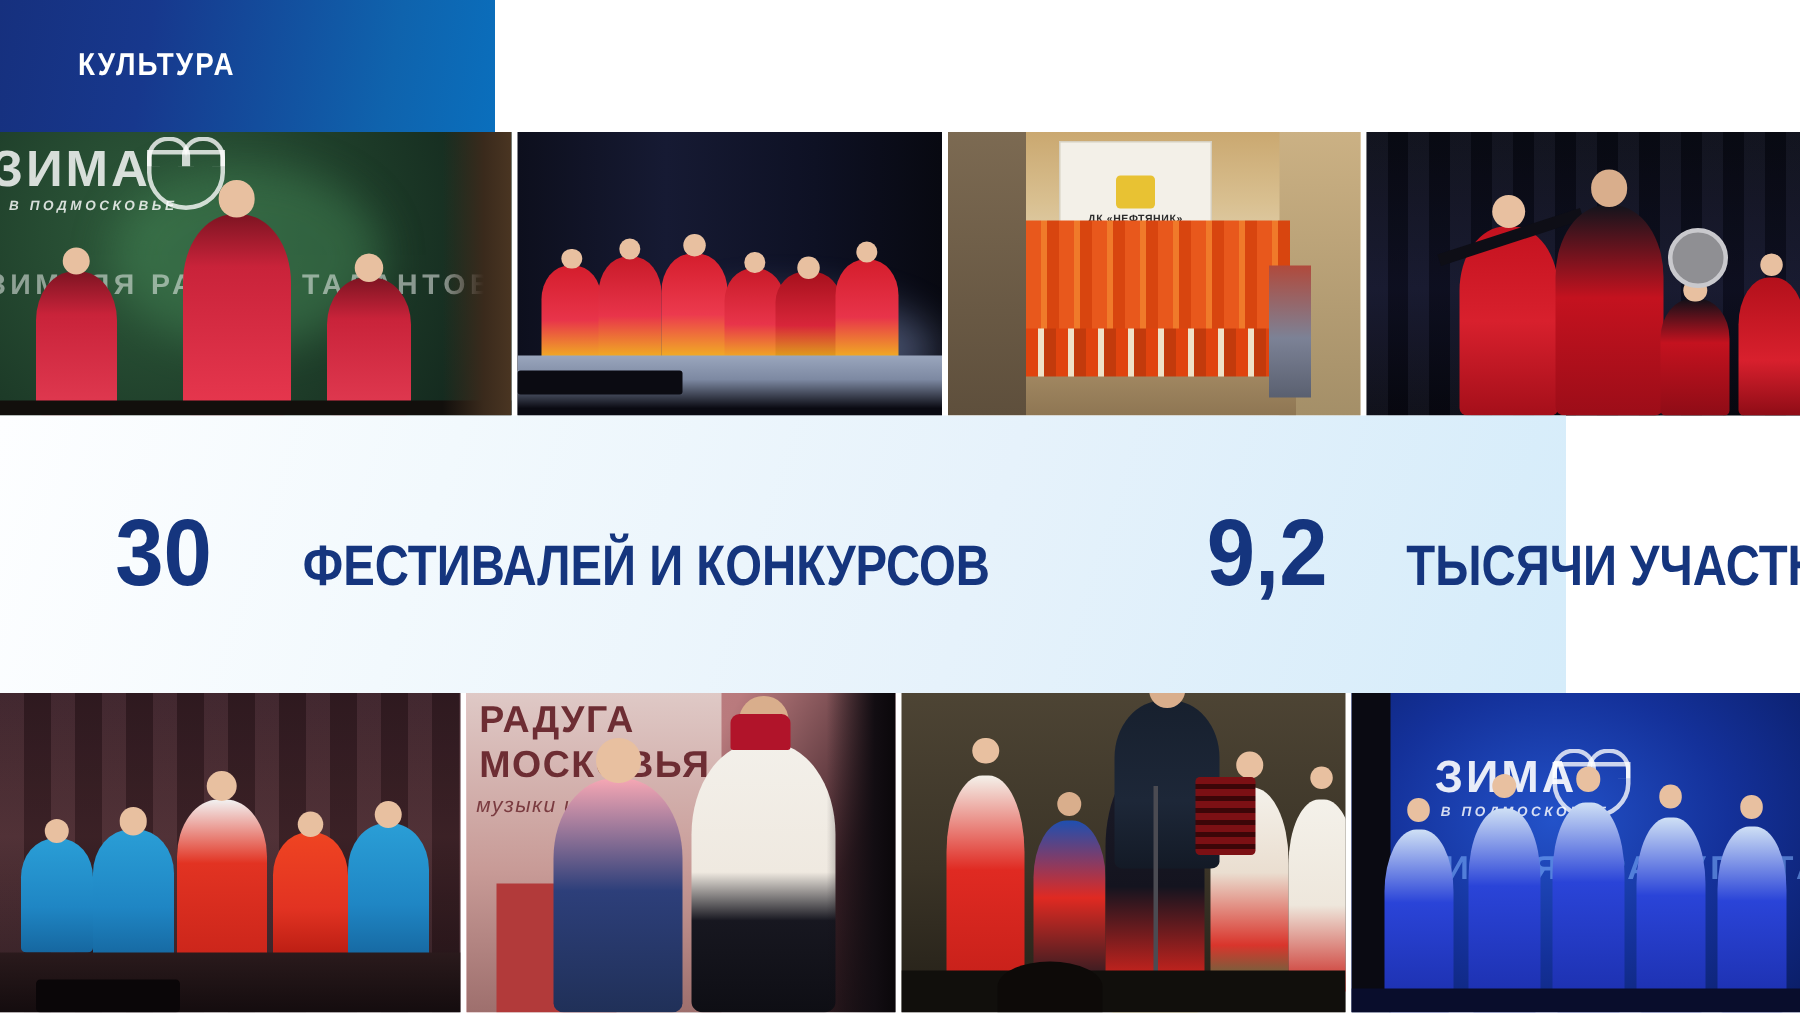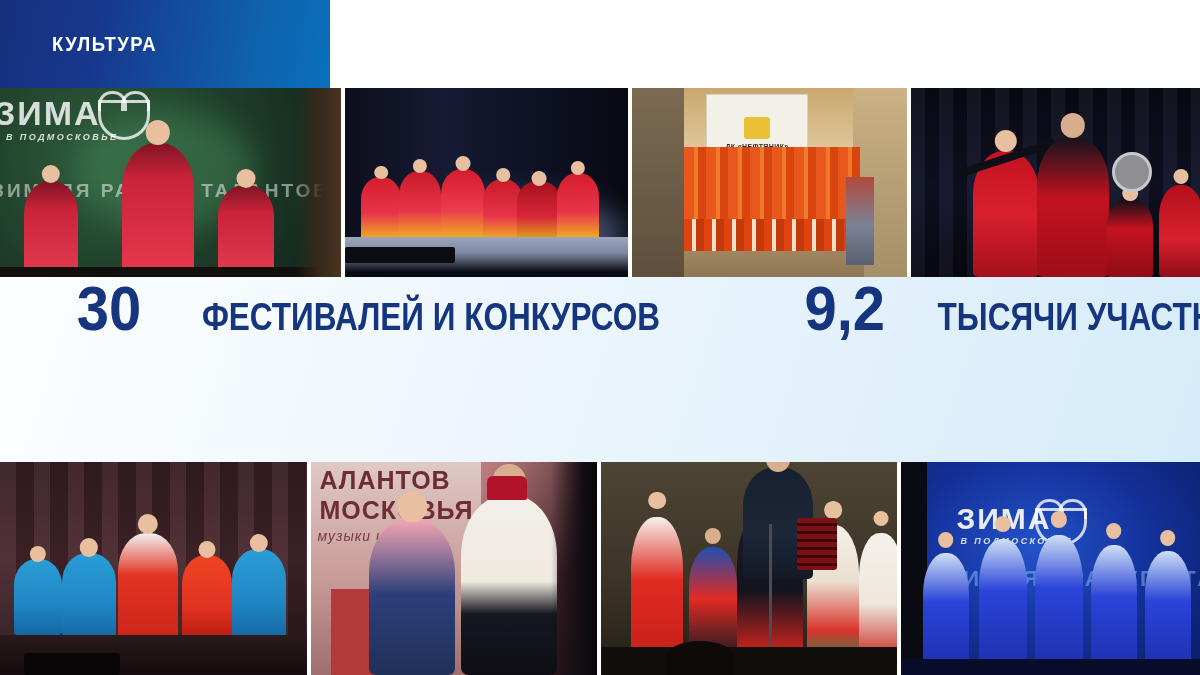--- a/index.html
+++ b/index.html
@@ -69,23 +69,23 @@
 
   .bk-text{position:absolute;color:rgba(255,255,255,.82);font-weight:700;
      font-family:"Liberation Sans Narrow","Liberation Sans",sans-serif;letter-spacing:1px;
      white-space:nowrap;pointer-events:none;}
   .bk-sub{font-size:9px;letter-spacing:2.4px;font-weight:700;font-style:italic;}
   .heart{position:absolute;border:3px solid rgba(255,255,255,.78);}
   .heart i{display:block;}
 
   
   .stats{
-    position:absolute;left:0;top:277px;width:1200px;height:185px;
+    position:absolute;left:0;top:277px;width:1044px;height:185px;
     background:linear-gradient(108deg,#fdfeff 0%,#f2f9fd 28%,#e6f2fb 62%,#d5ecfa 100%);
-    display:flex;
+    display:flex;align-items:center;
   }
   .stat{display:flex;align-items:baseline;white-space:nowrap;}
   .stat-1{margin-left:74px;}
   .stat-2{margin-left:94px;}
   .stat-num{
     color:#15357e;font-size:63px;font-weight:700;line-height:1;
     font-family:"Liberation Sans Narrow","Liberation Sans",sans-serif;
     transform:scaleX(0.92);transform-origin:left baseline;
   }
   .stat-txt{
@@ -184,21 +184,21 @@
       <div class="fig" style="left:118px;bottom:30px;width:60px;height:112px;background:linear-gradient(180deg,#f2f2f2 0%,#e23322 38%,#c9241a 100%);"></div>
       <div class="fig" style="left:182px;bottom:36px;width:50px;height:84px;background:linear-gradient(180deg,#ef4422 0%,#e23322 60%,#b81c12 100%);"></div>
       <div class="fig" style="left:232px;bottom:36px;width:54px;height:90px;background:linear-gradient(180deg,#2a9ed6 0%,#1f86c4 60%,#1667a0 100%);"></div>
       <div class="fig" style="left:14px;bottom:40px;width:48px;height:76px;background:linear-gradient(180deg,#2a9ed6 0%,#1f86c4 60%,#1667a0 100%);"></div>
       <div class="floor" style="height:40px;background:linear-gradient(180deg,#2a1a1c 0%,#140c0e 100%);"></div>
       <div style="position:absolute;left:24px;bottom:0;width:96px;height:22px;background:#0a0608;border-radius:3px;"></div>
     </div>
 
     <div class="photo bg-rose" style="width:286px;height:213px;">
       <div style="position:absolute;left:0;top:0;width:170px;height:100%;background:linear-gradient(180deg,#dfc9c6 0%,#c89b97 55%,#9e6f6d 100%);"></div>
-      <div class="bk-text" style="left:8px;top:4px;font-size:25px;color:#6d2d33;letter-spacing:1px;">АЛАНТОВ</div>
+      <div class="bk-text" style="left:8px;top:4px;font-size:25px;color:#6d2d33;letter-spacing:1px;">РАДУГА</div>
       <div class="bk-text" style="left:8px;top:34px;font-size:25px;color:#6d2d33;letter-spacing:1px;">МОСКОВЬЯ</div>
       <div class="bk-text" style="left:6px;top:66px;font-size:14px;color:#7a3b40;font-style:italic;font-weight:400;">музыки и танца</div>
       <div style="position:absolute;left:20px;bottom:0;width:80px;height:86px;background:#b23a3a;"></div>
       <div class="fig" style="left:58px;bottom:0;width:86px;height:156px;background:linear-gradient(180deg,#f6a7b4 0%,#2d3f7a 48%,#203058 100%);"></div>
       <div class="fig head-dark" style="left:150px;bottom:0;width:96px;height:180px;background:linear-gradient(180deg,#f3f0ea 0%,#efe9e0 48%,#171720 66%,#0e0e14 100%);"></div>
       <div style="position:absolute;left:176px;top:14px;width:40px;height:24px;background:#b1142a;border-radius:6px 6px 2px 2px;"></div>
       <div style="position:absolute;right:0;top:0;width:46px;height:100%;background:linear-gradient(90deg,rgba(0,0,0,0) 0%,#120d12 70%,#0a070a 100%);"></div>
     </div>
 
     <div class="photo bg-olive" style="width:296px;height:213px;">

